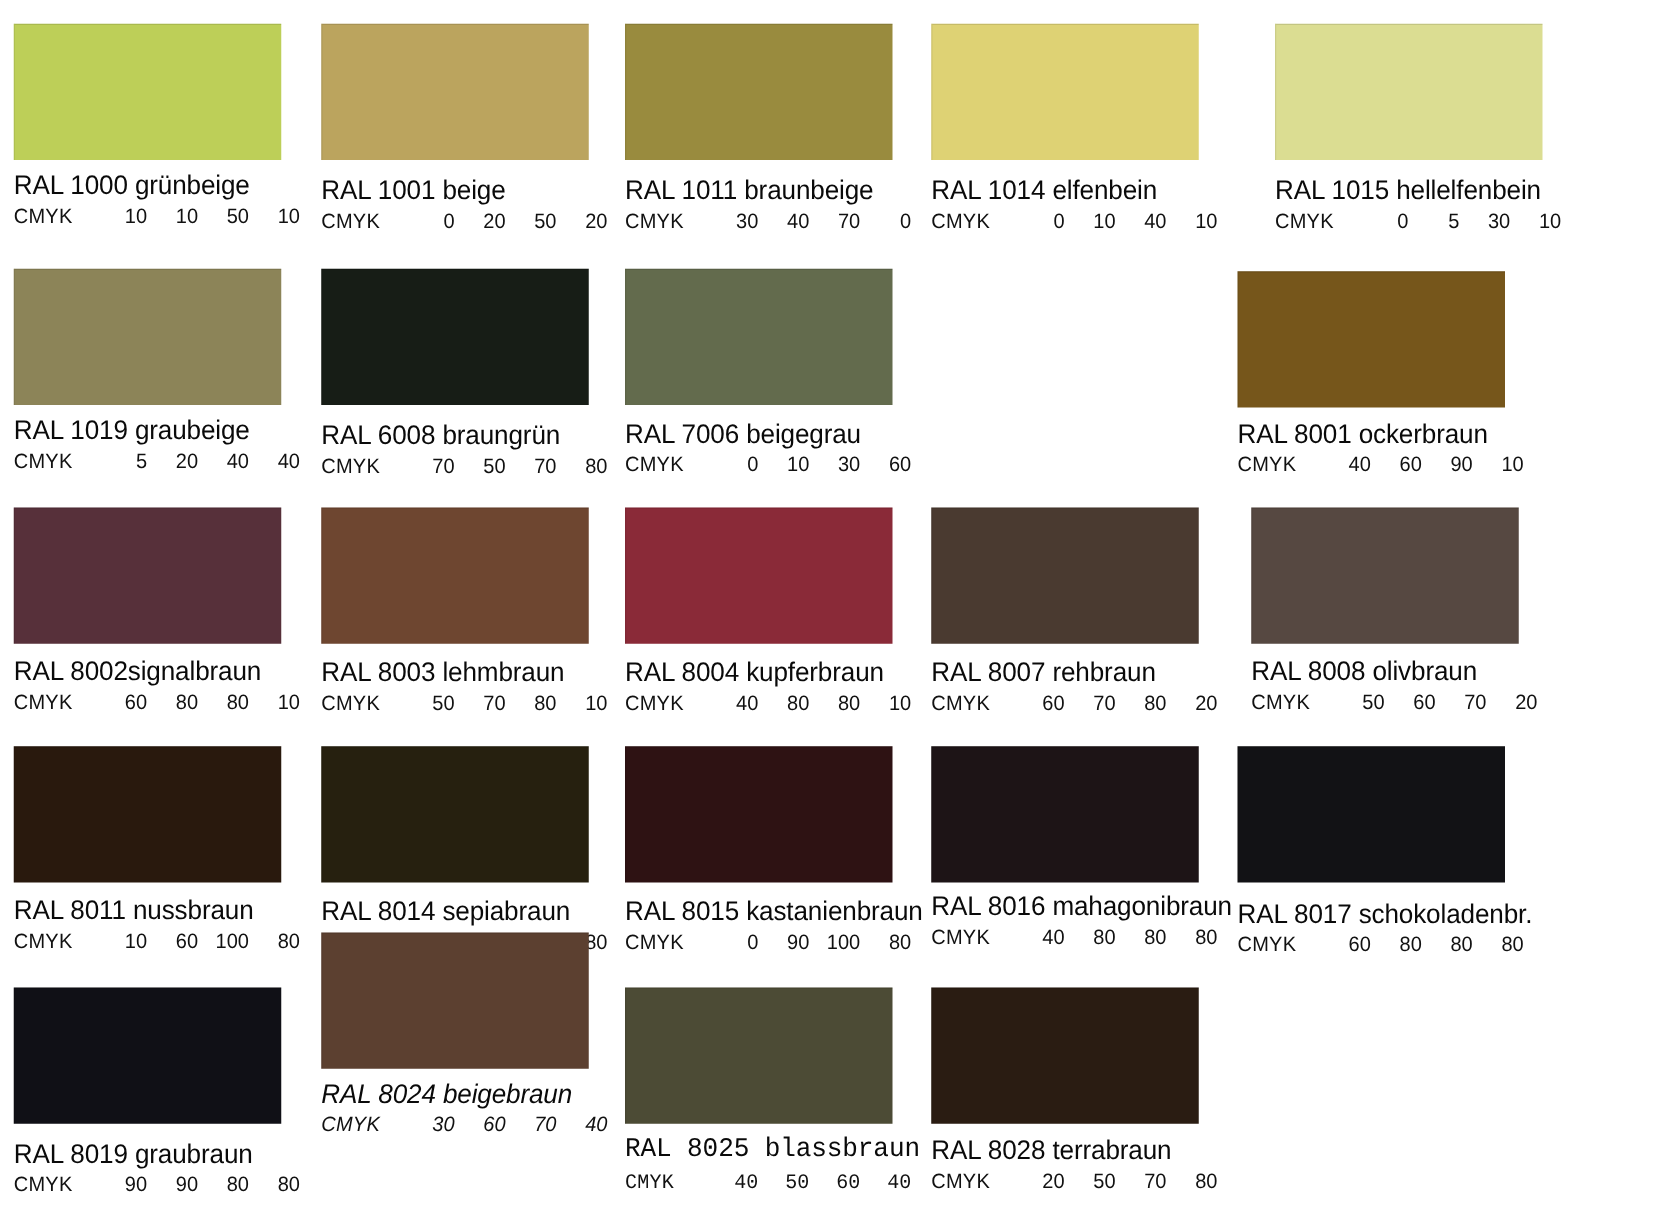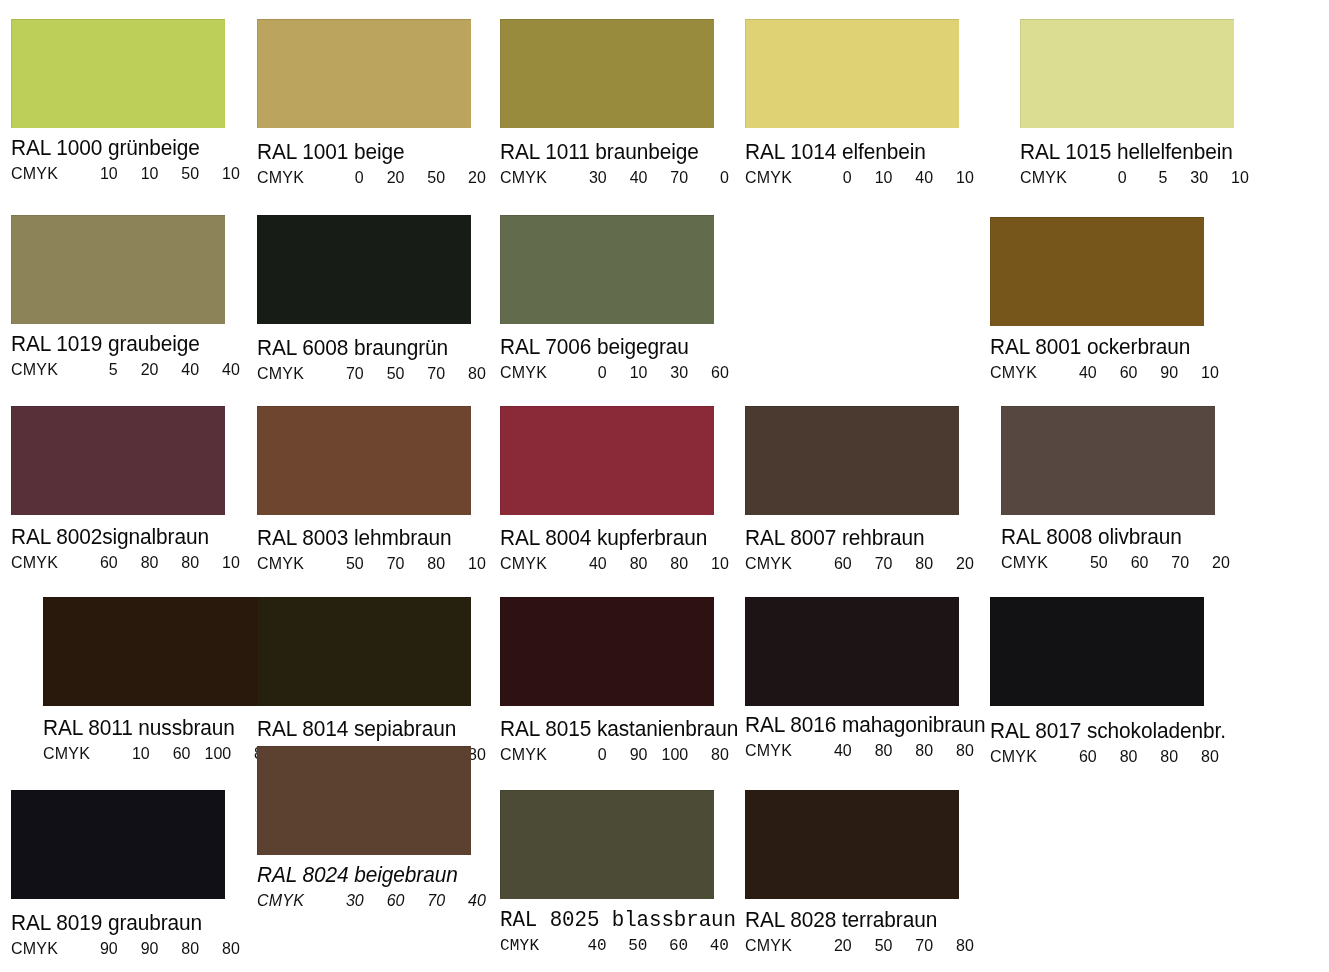--- a/index.html
+++ b/index.html
@@ -149,21 +149,21 @@
       <div class="color-cell" style="left: 745px; top: 406px;">
         <div class="color-chip" title="RAL 8007 rehbraun" style="background: rgb(74, 58, 48);"></div>
         <div class="color-name" style="margin-top: 11px;">RAL 8007 rehbraun</div>
         <div class="cmyk-row"><span class="cmyk-label">CMYK</span><span class="cmyk-val">60</span><span class="cmyk-val">70</span><span class="cmyk-val">80</span><span class="cmyk-val">20</span></div>
       </div>
       <div class="color-cell" style="left: 953px; top: 406px; margin-left: 48px;">
         <div class="color-chip" title="RAL 8008 olivbraun" style="background: rgb(86, 72, 65);"></div>
         <div class="color-name" style="margin-top: 10px;">RAL 8008 olivbraun</div>
         <div class="cmyk-row"><span class="cmyk-label">CMYK</span><span class="cmyk-val">50</span><span class="cmyk-val">60</span><span class="cmyk-val">70</span><span class="cmyk-val">20</span></div>
       </div>
-      <div class="color-cell" style="left: 11px; top: 597px; margin-left: 32px;">
+      <div class="color-cell" style="left: 11px; top: 597px;">
         <div class="color-chip" title="RAL 8011 nussbraun" style="background: rgb(41, 25, 13);"></div>
         <div class="color-name" style="margin-top: 10px;">RAL 8011 nussbraun</div>
         <div class="cmyk-row"><span class="cmyk-label">CMYK</span><span class="cmyk-val">10</span><span class="cmyk-val">60</span><span class="cmyk-val">100</span><span class="cmyk-val">80</span></div>
       </div>
       <div class="color-cell" style="left: 257px; top: 597px;">
         <div class="color-chip" title="RAL 8014 sepiabraun" style="background: rgb(38, 32, 15);"></div>
         <div class="color-name" style="margin-top: 11px;">RAL 8014 sepiabraun</div>
         <div class="cmyk-row"><span class="cmyk-label">CMYK</span><span class="cmyk-val">30</span><span class="cmyk-val">60</span><span class="cmyk-val">100</span><span class="cmyk-val">80</span></div>
       </div>
       <div class="color-cell" style="left: 500px; top: 597px;">

